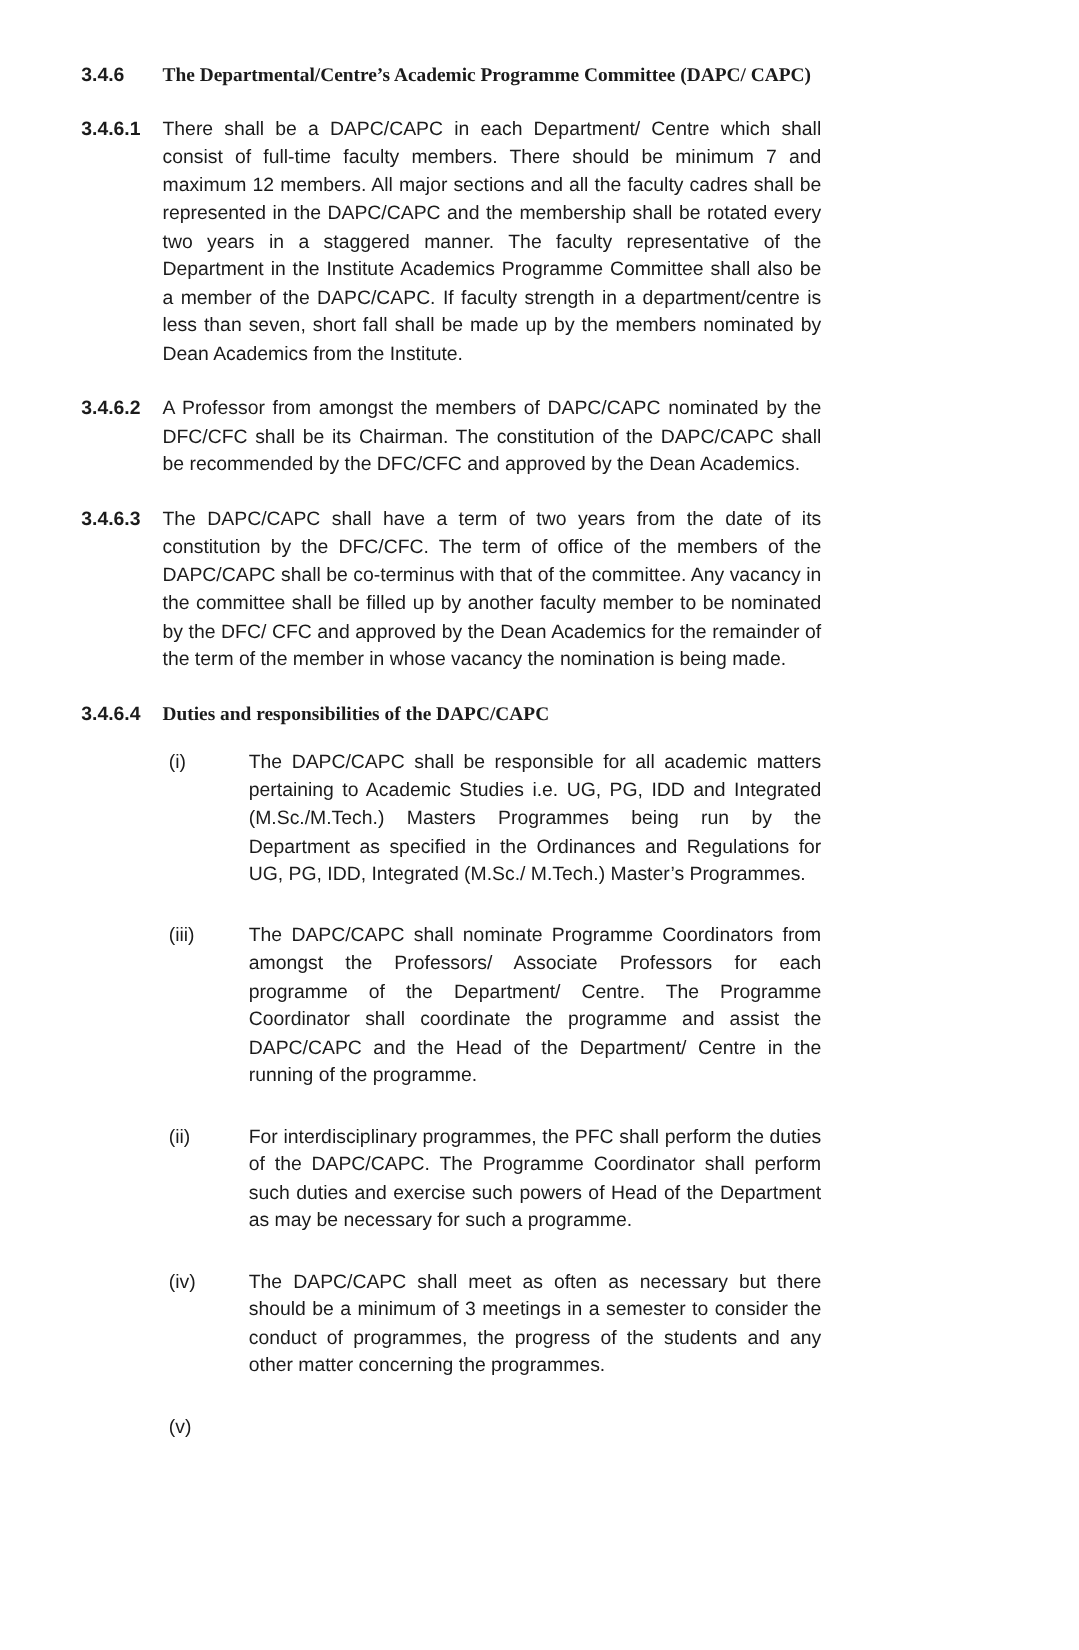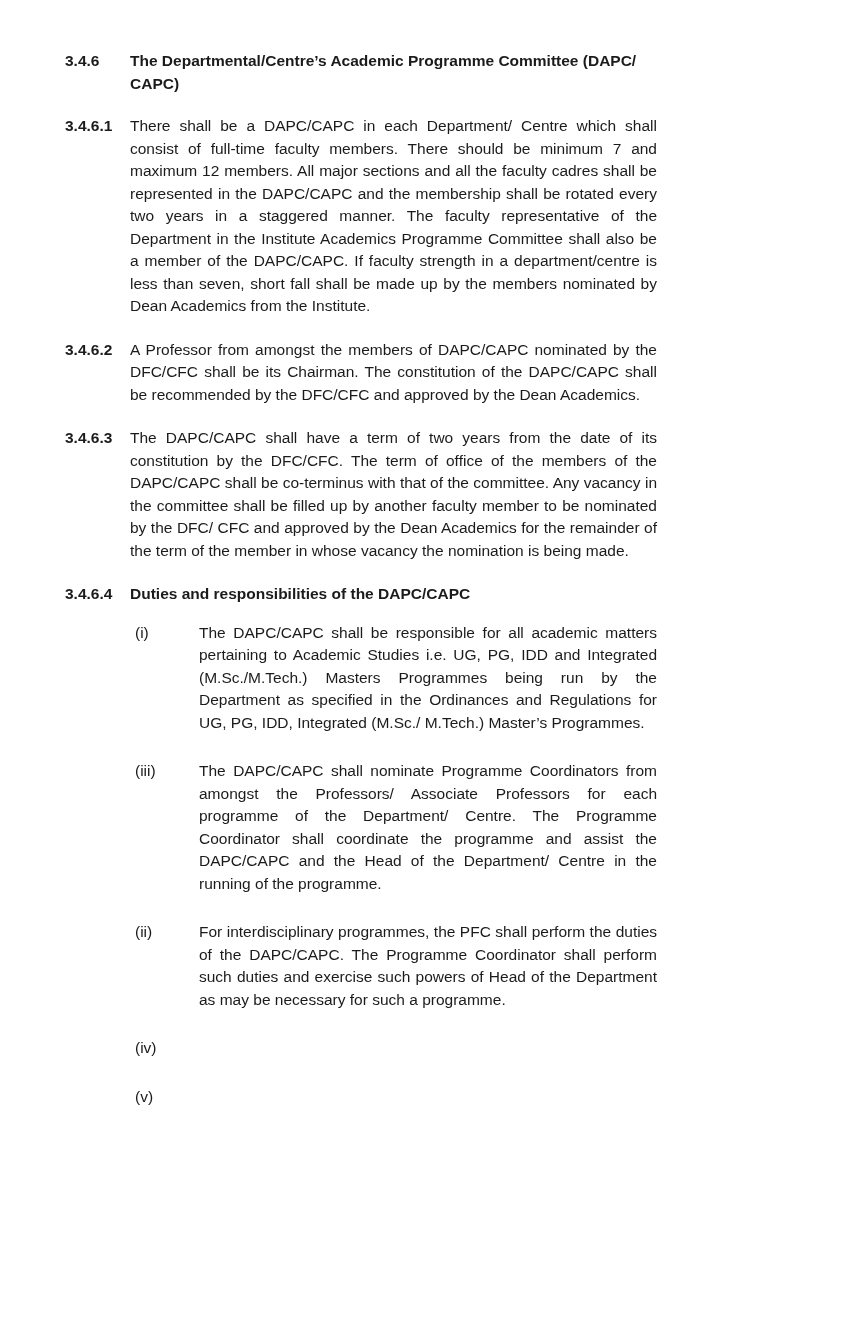--- a/index.html
+++ b/index.html
@@ -29,20 +29,21 @@
     flex-shrink: 0;
     font-weight: 700;
   }
   .btext {
     flex: 1;
     text-align: justify;
   }
   .heading .btext {
     font-weight: 700;
     text-align: left;
+    font-family: Liberation Serif, serif;
   }
   .heading {
     margin-bottom: 20px;
   }
   .subheading {
     margin-bottom: 16px;
     justify-content: flex-end;
   }
   .duties-list {
     margin-left: 70px;
@@ -102,20 +103,21 @@
       <div class="itext">The DAPC/CAPC shall nominate Programme Coordinators from amongst the Professors/ Associate Professors for each programme of the Department/ Centre. The Programme Coordinator shall coordinate the programme and assist the DAPC/CAPC and the Head of the Department/ Centre in the running of the programme.</div>
     </div>
 
     <div class="list-item">
       <div class="marker">(ii)</div>
       <div class="itext">For interdisciplinary programmes, the PFC shall perform the duties of the DAPC/CAPC. The Programme Coordinator shall perform such duties and exercise such powers of Head of the Department as may be necessary for such a programme.</div>
     </div>
 
     <div class="list-item">
       <div class="marker">(iv)</div>
+      <div class="itext">The DAPC/CAPC shall meet as often as necessary but there should be a minimum of 3 meetings in a semester to consider the conduct of programmes, the progress of the students and any other matter concerning the programmes.</div>
     </div>
 
     <div class="list-item">
       <div class="marker">(v)</div>
     </div>
 
 
   </div>
 
 </div>

